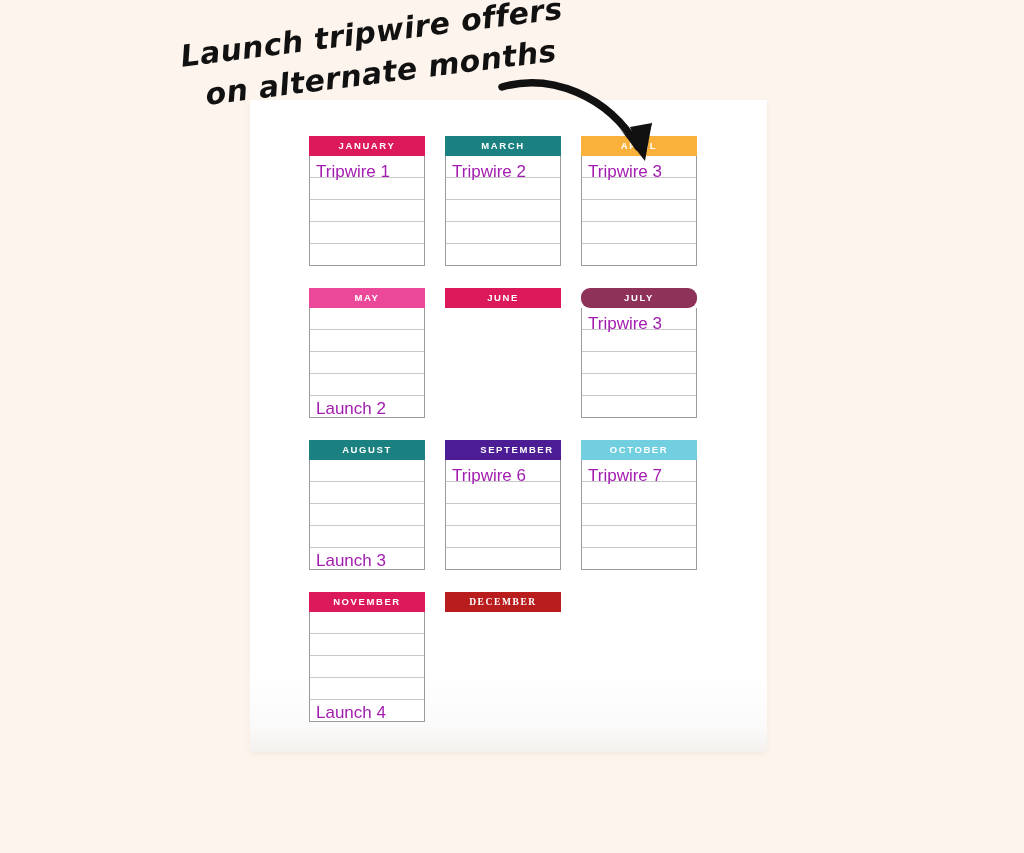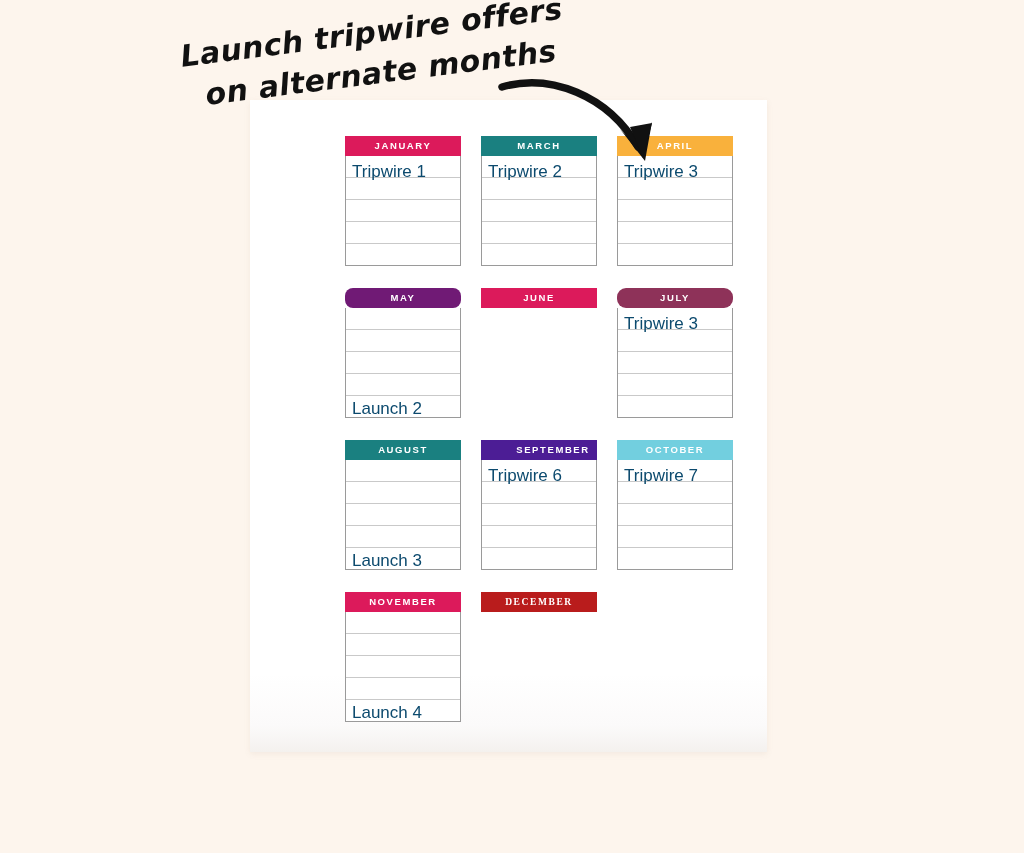--- a/index.html
+++ b/index.html
@@ -71,21 +71,20 @@
     display: grid;
     grid-template-columns: repeat(3, 128px);
     grid-auto-rows: auto;
     column-gap: 8px;
     row-gap: 22px;
     z-index: 20;
   }
 
   .month {
     width: 116px;
-    margin-left: 36px;
   }
   .month-header {
     height: 20px;
     line-height: 20px;
     text-align: center;
     color: #ffffff;
     font-size: 9.5px;
     font-weight: 700;
     letter-spacing: 1.6px;
     font-family: "Liberation Sans", sans-serif;
@@ -102,21 +101,21 @@
     position: relative;
   }
   .month-row:last-child {
     border-bottom: none;
   }
   .row-text {
     position: absolute;
     left: 6px;
     bottom: -4px;
     font-size: 17px;
-    color: #0c4a6e;
+    color: #a21caf;
     font-family: "Liberation Sans", sans-serif;
     white-space: nowrap;
     line-height: 18px;
   }
   .month-row.last .row-text {
     bottom: -1px;
   }
 </style>
 </head>
 <body>
@@ -154,21 +153,21 @@
         <div class="month-row">
           <span class="row-text">Tripwire 3</span>
         </div>
         <div class="month-row"></div>
         <div class="month-row"></div>
         <div class="month-row"></div>
         <div class="month-row last"></div>
       </div>
     </div>
     <div class="month">
-      <div class="month-header" style="background: #701a75; border-radius: 8px;">MAY</div>
+      <div class="month-header" style="background: #ec4899;">MAY</div>
       <div class="month-body">
         <div class="month-row"></div>
         <div class="month-row"></div>
         <div class="month-row"></div>
         <div class="month-row"></div>
         <div class="month-row last">
           <span class="row-text">Launch 2</span>
         </div>
       </div>
     </div>

